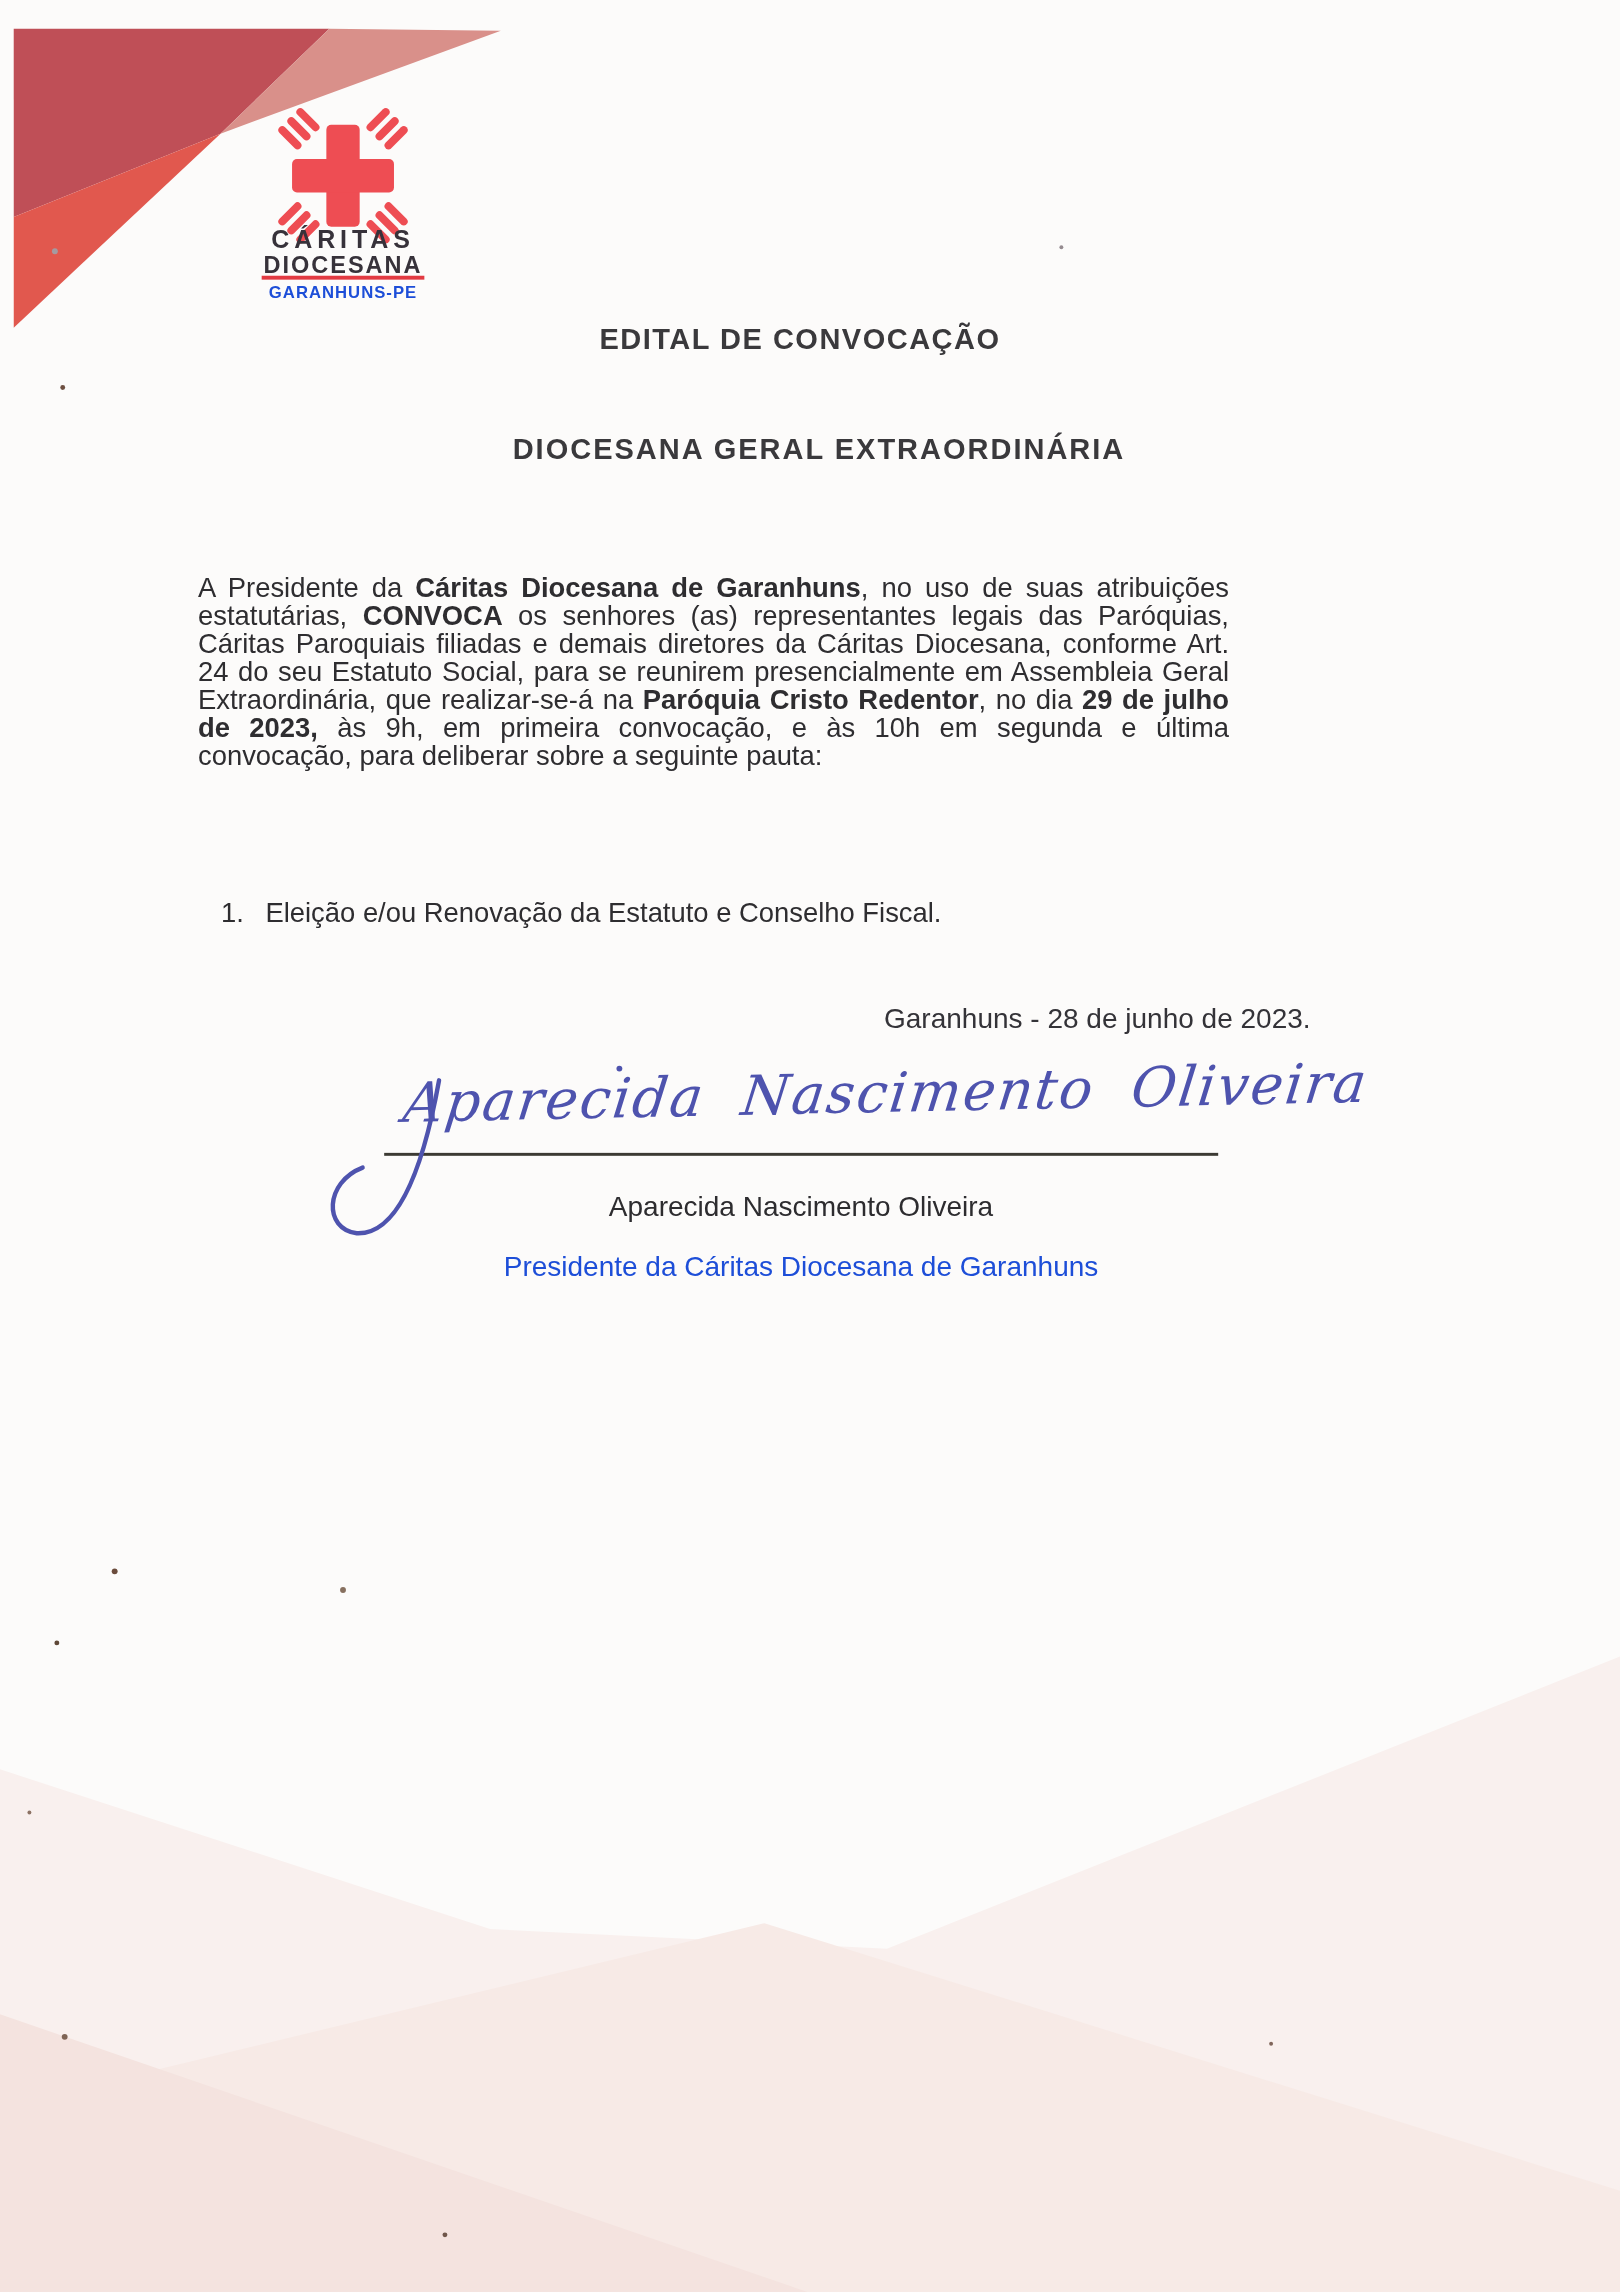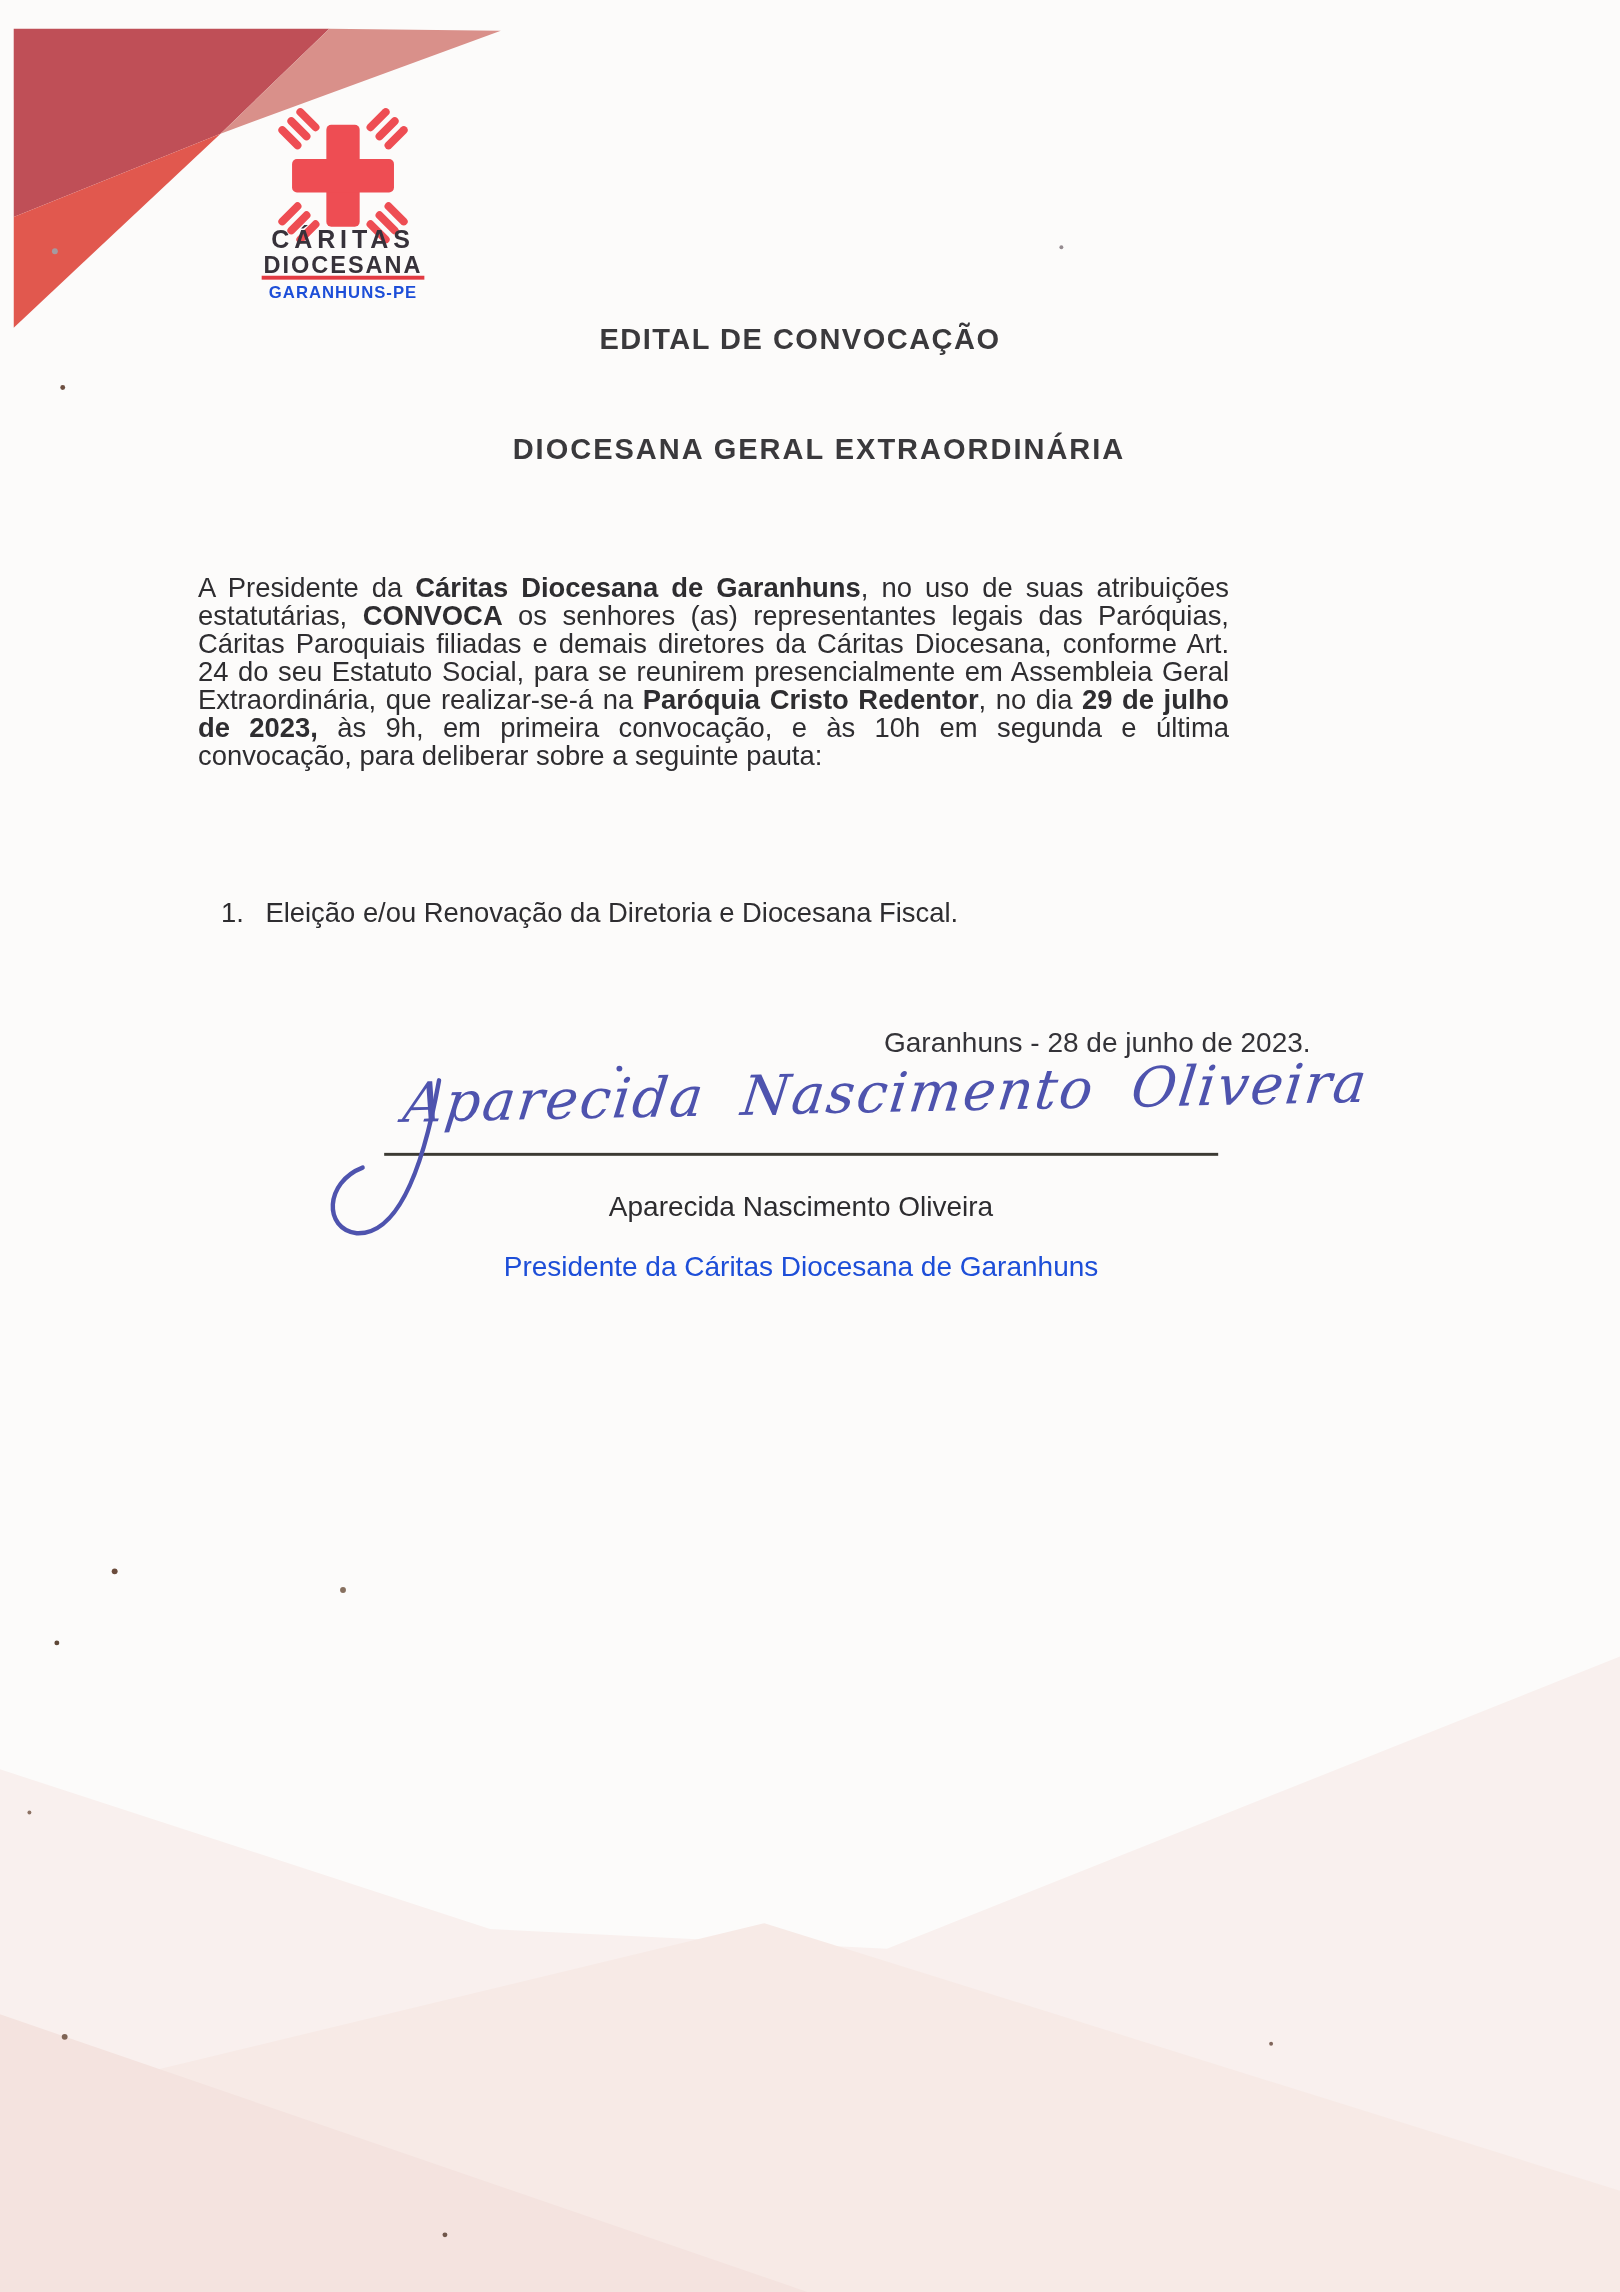--- a/index.html
+++ b/index.html
@@ -19,21 +19,21 @@
   #title{left:800px;top:275px;}
   #subtitle{left:819px;top:385px;letter-spacing:2px;}
   #paragraph{
     left:198px;top:574px;width:1031px;
     font-size:27.4px;line-height:28px;text-align:justify;
     color:#2e2d30;
   }
   #paragraph span.b{font-weight:bold;}
   #agenda{left:221px;top:897px;font-size:27.4px;white-space:nowrap;}
   #agenda .num{display:inline-block;margin-right:21.6px;}
-  #dateline{left:884px;top:1003px;font-size:28px;white-space:nowrap;color:#343338;margin-top:24px;}
+  #dateline{left:884px;top:1003px;font-size:28px;white-space:nowrap;color:#343338;}
   #handwriting{
     left:400px;top:1071px;white-space:nowrap;
     font-family:"DejaVu Serif",serif;font-style:italic;
     font-size:55px;color:#4e53ae;
     letter-spacing:2px;word-spacing:17.6px;
     transform:rotate(-1.2deg) skewX(-8deg);
     transform-origin:left bottom;
   }
   #sig-name{left:801px;top:1191px;transform:translateX(-50%);font-size:28px;white-space:nowrap;color:#2d2c2f;}
   #sig-role{left:801px;top:1251px;transform:translateX(-50%);font-size:28px;white-space:nowrap;color:#1d4ed8;}
@@ -106,21 +106,21 @@
 <div class="abs logo-line" id="logo-caritas">CÁRITAS</div>
 <div class="abs logo-line" id="logo-diocesana">DIOCESANA</div>
 <div class="abs logo-line" id="logo-garanhuns">GARANHUNS-PE</div>
 
 <div class="abs doc-title" id="title">EDITAL DE CONVOCAÇÃO</div>
 <div class="abs doc-title" id="subtitle">DIOCESANA GERAL EXTRAORDINÁRIA</div>
 
 <div class="abs" id="paragraph"><span>A Presidente da </span><span class="b">Cáritas Diocesana de Garanhuns</span><span>, no uso de suas atribuições estatutárias, </span><span class="b">CONVOCA</span><span> os senhores (as) representantes legais das Paróquias, Cáritas Paroquiais filiadas e demais diretores da Cáritas Diocesana, conforme Art. 24 do seu Estatuto Social, para se reunirem presencialmente em Assembleia Geral Extraordinária, que realizar-se-á na </span><span class="b">Paróquia Cristo Redentor</span><span>, no dia </span><span class="b">29 de julho de 2023,</span><span> às 9h, em primeira convocação, e às 10h em segunda e última convocação, para deliberar sobre a seguinte pauta:</span></div>
 
 <div class="abs" id="agenda">
-  <span class="num">1.</span><span>Eleição e/ou Renovação da Diretoria e Diocesana Fiscal.</span>
+  <span class="num">1.</span><span>Eleição e/ou Renovação da Estatuto e Conselho Fiscal.</span>
 </div>
 
 <div class="abs" id="dateline">Garanhuns - 28 de junho de 2023.</div>
 
 <div class="abs" id="handwriting">Aparecida Nascimento Oliveira</div>
 
 <div class="abs" id="sig-name">Aparecida Nascimento Oliveira</div>
 <div class="abs" id="sig-role">Presidente da Cáritas Diocesana de Garanhuns</div>
 
 

